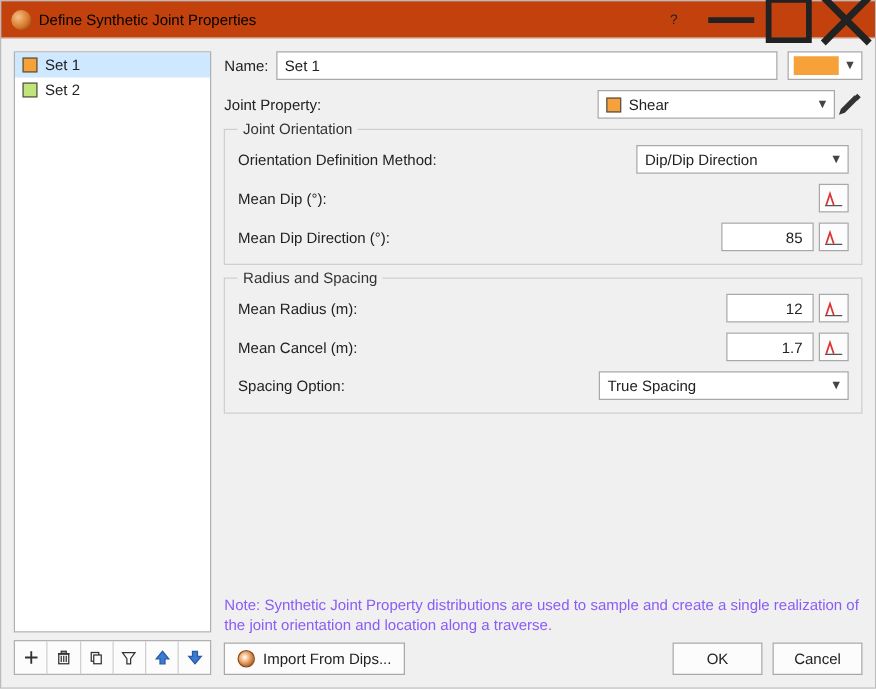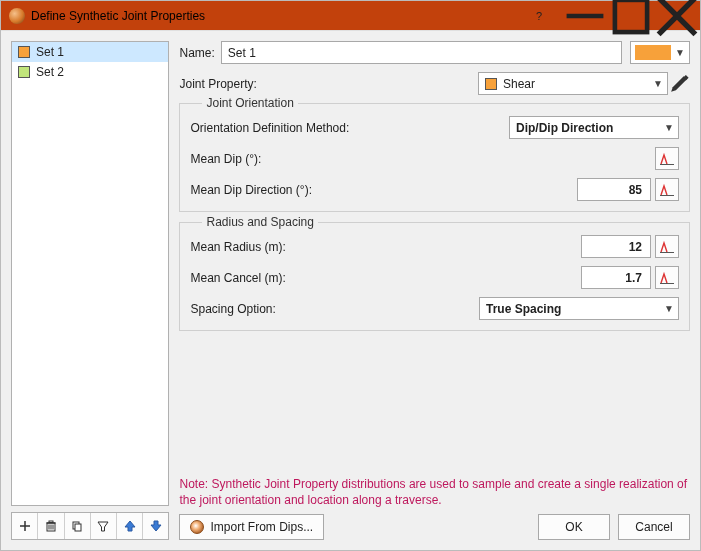--- a/index.html
+++ b/index.html
@@ -121,29 +121,29 @@
   .combo .caret { flex:0 0 auto; font-size:10px; color:#444; }
   .num { text-align:right; padding-right:8px; }
 
   .group {
     border:1px solid #cfcfcf;
     padding:12px 10px 10px 10px;
     margin-bottom:10px;
     position:relative;
   }
   .group .legend {
-    position:absolute; top:-8px; left:22px;
+    position:absolute; top:-8px; left:10px;
     background:#f0f0f0; padding:0 4px;
     color:#333;
     text-align:right;
   }
   .grow { display:flex; align-items:center; margin-bottom:8px; }
   .grow:last-child { margin-bottom:0; }
   .grow .glabel { flex:1 1 auto; }
-  .grow .gctrl { flex:0 0 auto; display:flex; align-items:center; gap:4px;font-weight:bold; }
+  .grow .gctrl { flex:0 0 auto; display:flex; align-items:center; gap:4px; }
 
   .iconbtn {
     width:24px; height:23px;
     border:1px solid #a8a8a8;
     background:#fcfcfc;
     display:flex; align-items:center; justify-content:center;
   }
   .iconbtn svg { width:14px; height:14px; }
 
   .color-combo {
@@ -155,21 +155,21 @@
     gap:4px;
   }
   .color-combo .clr { flex:1 1 auto; height:100%; }
   .color-combo .caret { flex:0 0 auto; font-size:10px; color:#444; }
 
   .pencil {
     width:22px; height:22px;
     display:flex; align-items:center; justify-content:center;
   }
 
-  .note { color:#be185d; line-height:1.35; margin-top:auto; margin-bottom:6px; }
+  .note { color:#8b5cf6; line-height:1.35; margin-top:auto; margin-bottom:6px; }
 
   .footer {
     display:flex;
     align-items:flex-end;
     gap:8px;
   }
   .btn {
     height:26px;
     border:1px solid #a8a8a8;
     background:#fcfcfc;

